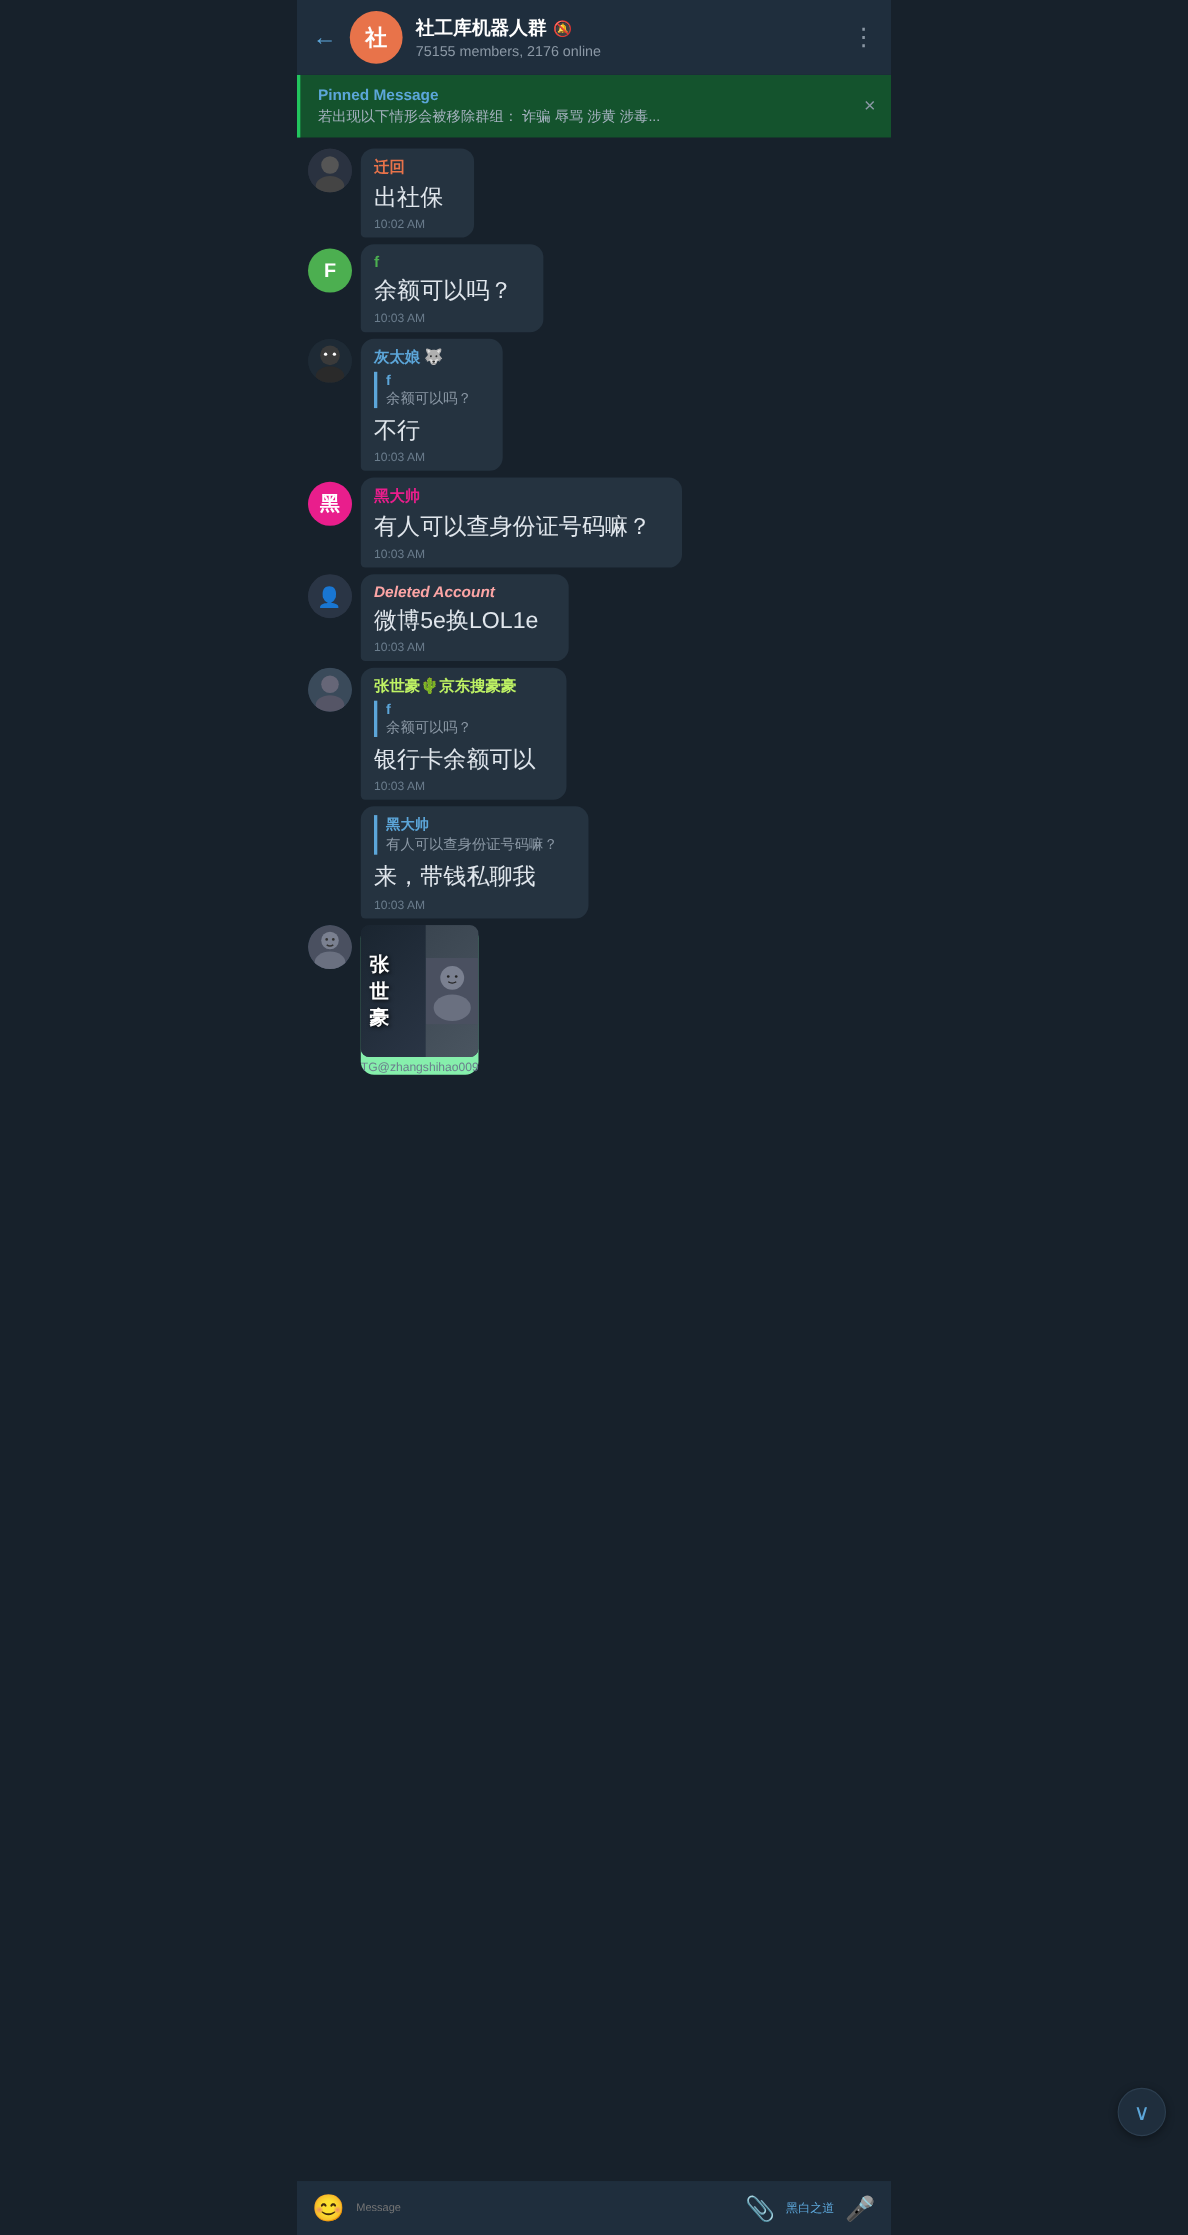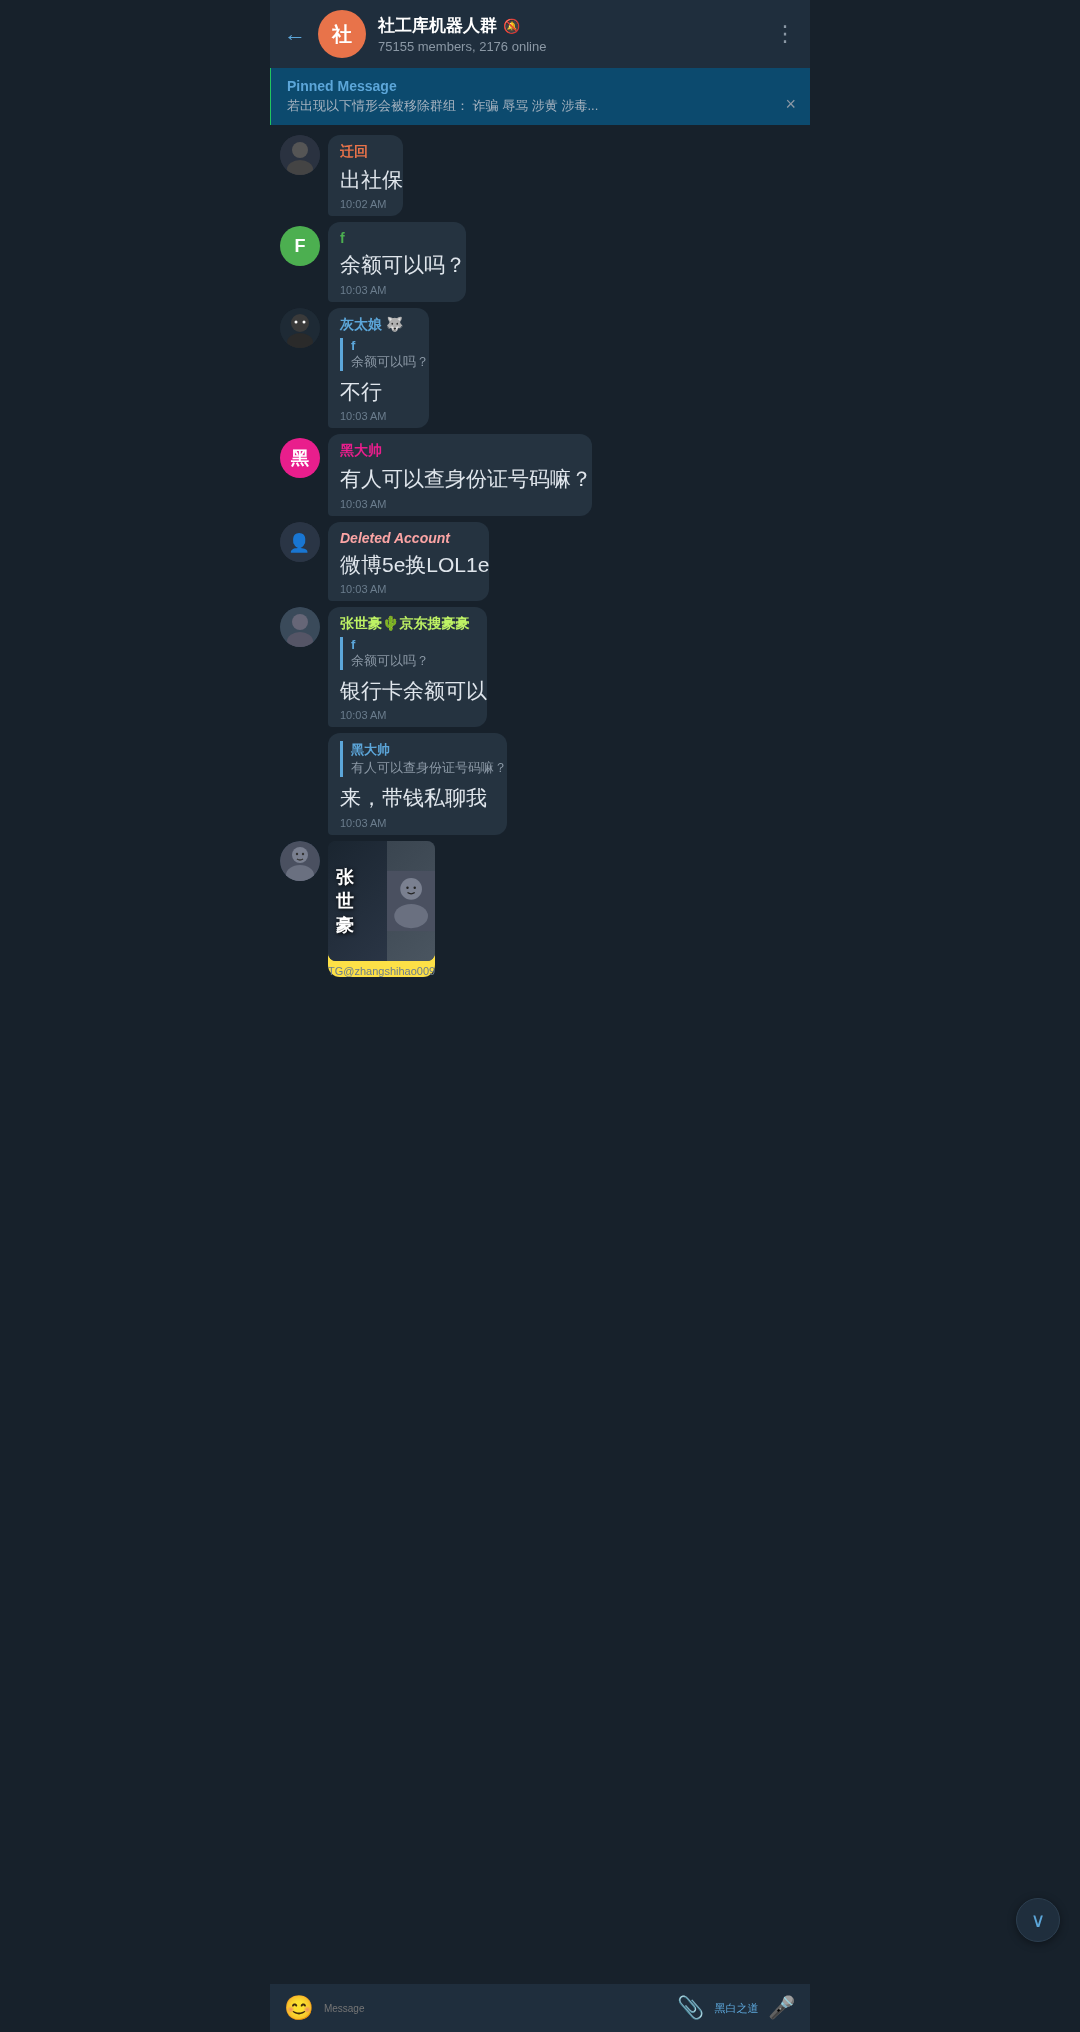--- a/index.html
+++ b/index.html
@@ -45,25 +45,25 @@
       font-weight: 700;
       color: #fff;
       display: flex; align-items: center; gap: 6px;
     }
     .mute-icon { color: #8b98a5; font-size: 14px; }
     .header-sub { font-size: 13px; color: #8b98a5; margin-top: 2px; }
     .header-more { color: #8b98a5; font-size: 22px; cursor: pointer; }
 
     
     .pinned-bar {
-      background: #0c4a6e;
-      border-left: 1px solid #22c55e;
+      background: #14532d;
+      border-left: 3px solid #22c55e;
       padding: 10px 14px 10px 16px;
       display: flex;
-      align-items: flex-end;
+      align-items: center;
       justify-content: space-between;
     }
     .pinned-title { font-size: 14px; color: #5ca6d9; font-weight: 600; margin-bottom: 3px; }
     .pinned-text { font-size: 13px; color: #a5b2bf; }
     .pinned-close { color: #8b98a5; font-size: 18px; cursor: pointer; padding-left: 8px; }
 
     
     .chat-area {
       padding: 10px 10px 80px 10px;
       display: flex;
@@ -85,21 +85,21 @@
       font-size: 18px; font-weight: bold; color: #fff;
       align-self: flex-start;
       margin-top: 4px;
     }
     .msg-avatar.green { background: #4caf50; }
     .msg-avatar.pink { background: #e91e8c; }
 
     .bubble {
       background: #253340;
       border-radius: 12px 12px 12px 4px;
-      padding: 8px 0 6px 12px;
+      padding: 8px 28px 6px 12px;
       max-width: 420px;
       position: relative;
     }
     .bubble .sender-name {
       font-size: 14px;
       font-weight: 600;
       margin-bottom: 4px;
     }
     .bubble .msg-text {
       font-size: 21px;
@@ -135,21 +135,21 @@
       border-radius: 50%;
       background: #2a3a4a;
       overflow: hidden;
       display: flex; align-items: center; justify-content: center;
       align-self: flex-start;
     }
     .face-avatar svg { width: 40px; height: 40px; }
 
     
     .sticker-bubble {
-      background: #fde047;
+      background: #86efac;
       border-radius: 12px;
       padding: 0;
       max-width: 280px;
     }
     .sticker-inner {
       background: linear-gradient(135deg, #1a2530, #2a3a4a);
       border-radius: 8px;
       height: 120px;
       display: flex;
       align-items: center;

